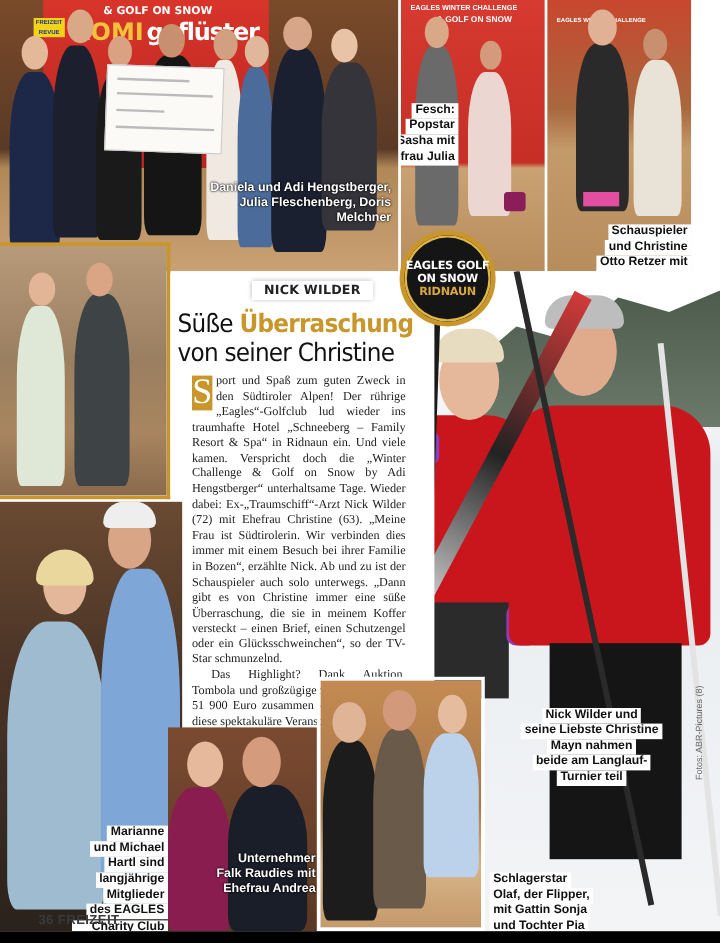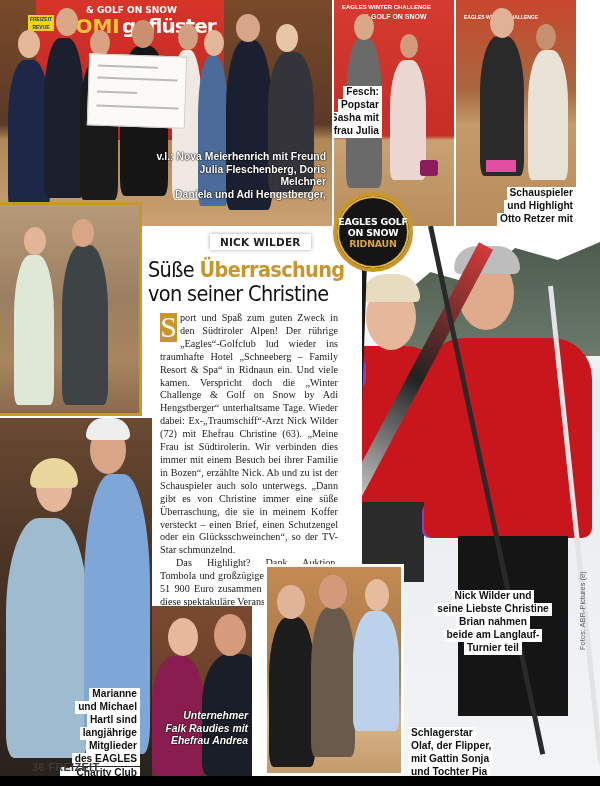--- a/index.html
+++ b/index.html
@@ -66,23 +66,22 @@
   <div class="person" style="left:268px;top:52px;width:46px;height:140px;background:#34343a;"></div>
   <div class="head" style="left:276px;top:24px;width:22px;height:28px;background:#e8c3a6;"></div>
 
   <div style="position:absolute;left:88px;top:55px;width:98px;height:72px;background:#fbfaf6;border:1px solid #ccc;transform:rotate(2deg);">
     <div style="position:absolute;left:8px;top:10px;width:60px;height:2px;background:#bbb;"></div>
     <div style="position:absolute;left:8px;top:22px;width:80px;height:2px;background:#bbb;"></div>
     <div style="position:absolute;left:8px;top:36px;width:40px;height:2px;background:#bbb;"></div>
     <div style="position:absolute;left:8px;top:50px;width:82px;height:2px;background:#bbb;"></div>
   </div>
   <div class="cap" style="right:6px;top:151px;width:170px;">
-    <div>v.l.: Nova Meierhenrich mit Freund</div>
+    <div>Daniela und Adi Hengstberger,</div>
     <div>Julia Fleschenberg, Doris Melchner</div>
-    <div>Daniela und Adi Hengstberger,</div>
 
   </div>
 </div>
 
 <div class="photo" style="left:334px;top:0;width:120px;height:226px;">
   <div class="bg" style="background:linear-gradient(180deg,#d63a30 0%,#c62e26 60%,#c9a173 62%,#b88d5c 100%);"></div>
   <div style="position:absolute;left:8px;top:4px;color:#fff;font-size:6px;font-weight:bold;white-space:nowrap;">EAGLES WINTER CHALLENGE</div>
   <div style="position:absolute;left:30px;top:13px;color:#fff;font-size:7px;font-weight:bold;white-space:nowrap;">&amp; GOLF ON SNOW</div>
   <div class="person" style="left:12px;top:38px;width:36px;height:150px;background:#6a6a6a;"></div>
   <div class="head" style="left:20px;top:14px;width:20px;height:26px;background:#d9a987;"></div>
@@ -100,21 +99,21 @@
 <div class="photo" style="left:456px;top:0;width:120px;height:226px;">
   <div class="bg" style="background:linear-gradient(180deg,#c8472e 0%,#a8683e 40%,#c39a6a 55%,#b88d5c 100%);"></div>
   <div style="position:absolute;left:8px;top:14px;color:#fff;font-size:5px;font-weight:bold;white-space:nowrap;">EAGLES WINTER CHALLENGE</div>
   <div class="person" style="left:24px;top:36px;width:44px;height:140px;background:#2a2a2a;"></div>
   <div class="head" style="left:34px;top:8px;width:24px;height:30px;background:#e1b195;"></div>
   <div style="position:absolute;left:30px;top:160px;width:30px;height:12px;background:#e24fa0;"></div>
   <div class="person" style="left:72px;top:50px;width:40px;height:130px;background:#e9e2d6;"></div>
   <div class="head" style="left:80px;top:24px;width:20px;height:26px;background:#c8906e;"></div>
   <div class="cap-box right" style="left:28px;top:187px;width:92px;">
     <span>Schauspieler</span><br>
-    <span>und Highlight</span><br>
+    <span>und Christine</span><br>
     <span>Otto Retzer mit</span><br>
     
   </div>
 </div>
 
 <div class="photo" style="left:0;top:202px;width:142px;height:214px;border:3px solid #c8962a;border-left:none;">
   <div class="bg" style="background:linear-gradient(180deg,#b79a7a 0%,#9a7f60 45%,#a88560 75%,#8a6a4c 100%);"></div>
   <div class="person" style="left:14px;top:50px;width:40px;height:150px;background:#dfe7d6;"></div>
   <div class="head" style="left:24px;top:22px;width:22px;height:28px;background:#e2b597;"></div>
   <div class="person" style="left:62px;top:40px;width:46px;height:160px;background:#3e4446;"></div>
@@ -139,21 +138,21 @@
   <div style="position:absolute;left:150px;top:310px;width:110px;height:180px;background:#151515;"></div>
 
   <div style="position:absolute;left:40px;top:20px;width:14px;height:320px;background:#1a1a1a;transform:rotate(2deg);"></div>
   <div style="position:absolute;left:30px;top:110px;color:#fff;font-size:7px;font-weight:bold;transform:rotate(90deg);transform-origin:left top;">ATOMIC</div>
   <div style="position:absolute;left:170px;top:20px;width:16px;height:500px;background:linear-gradient(180deg,#d23a3a 0%,#222 30%,#ddd 60%,#d23a3a 100%);transform:rotate(28deg);transform-origin:top center;"></div>
   <div style="position:absolute;left:120px;top:0;width:5px;height:540px;background:#2a2a2a;transform:rotate(-12deg);transform-origin:top center;"></div>
   <div style="position:absolute;left:240px;top:60px;width:5px;height:480px;background:#e3e3e3;transform:rotate(-6deg);transform-origin:top center;"></div>
   <div class="cap-box center" style="left:110px;top:364px;width:150px;">
     <span>Nick Wilder und</span><br>
     <span>seine Liebste Christine</span><br>
-    <span>Brian nahmen</span><br>
+    <span>Mayn nahmen</span><br>
     <span>beide am Langlauf-</span><br>
     <span>Turnier teil</span>
   </div>
 </div>
 
 <div class="article">
   <div class="kicker">NICK WILDER</div>
   <h1 class="headline">
     <span>Süße </span><span class="accent">Überraschung</span><br>
     <span>von seiner Christine</span>
@@ -182,21 +181,21 @@
     <span>Marianne</span><br>
     <span>und Michael</span><br>
     <span>Hartl sind</span><br>
     <span>langjährige</span><br>
     <span>Mitglieder</span><br>
     <span>des EAGLES</span><br>
     <span>Charity Club e.V.</span>
   </div>
 </div>
 
-<div class="photo" style="left:152px;top:606px;width:100px;height:170px;font-style:italic;">
+<div class="photo" style="left:140px;top:606px;width:127px;height:170px;">
   <div class="bg" style="background:linear-gradient(180deg,#7a4a30 0%,#5a3826 100%);"></div>
   <div class="person" style="left:0;top:50px;width:52px;height:120px;background:#8a1d4f;"></div>
   <div class="head" style="left:16px;top:12px;width:30px;height:38px;background:#e7b99c;"></div>
   <div class="person" style="left:50px;top:48px;width:66px;height:122px;background:#1a1e28;"></div>
   <div class="head" style="left:62px;top:8px;width:32px;height:42px;background:#d49c7c;"></div>
   <div class="cap" style="right:4px;top:104px;width:110px;">
     <div>Unternehmer</div>
     <div>Falk Raudies mit</div>
     <div>Ehefrau Andrea</div>
   </div>

